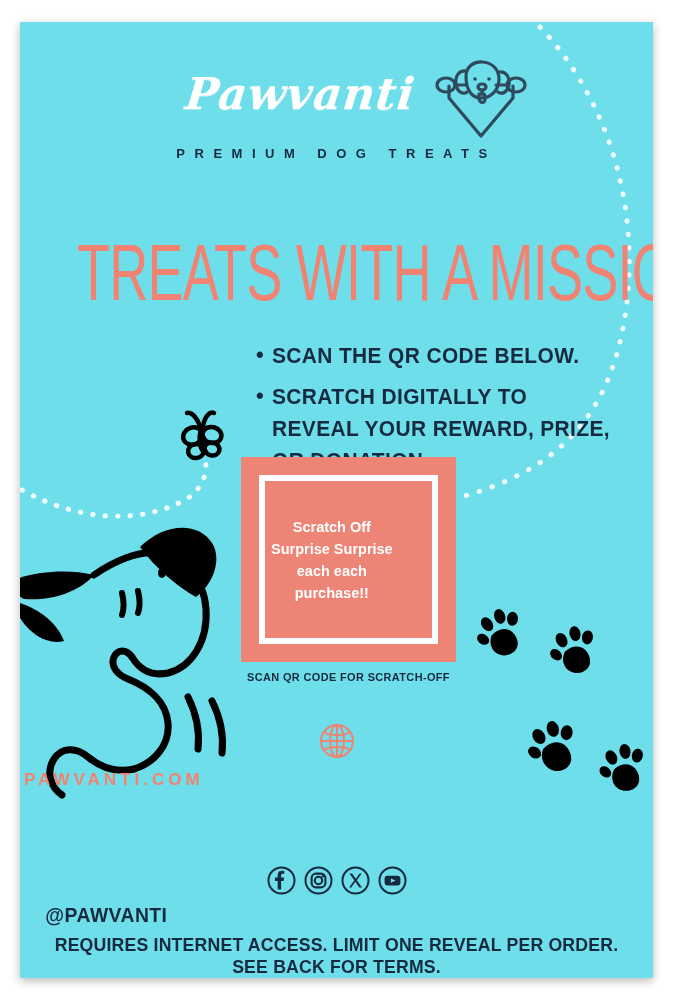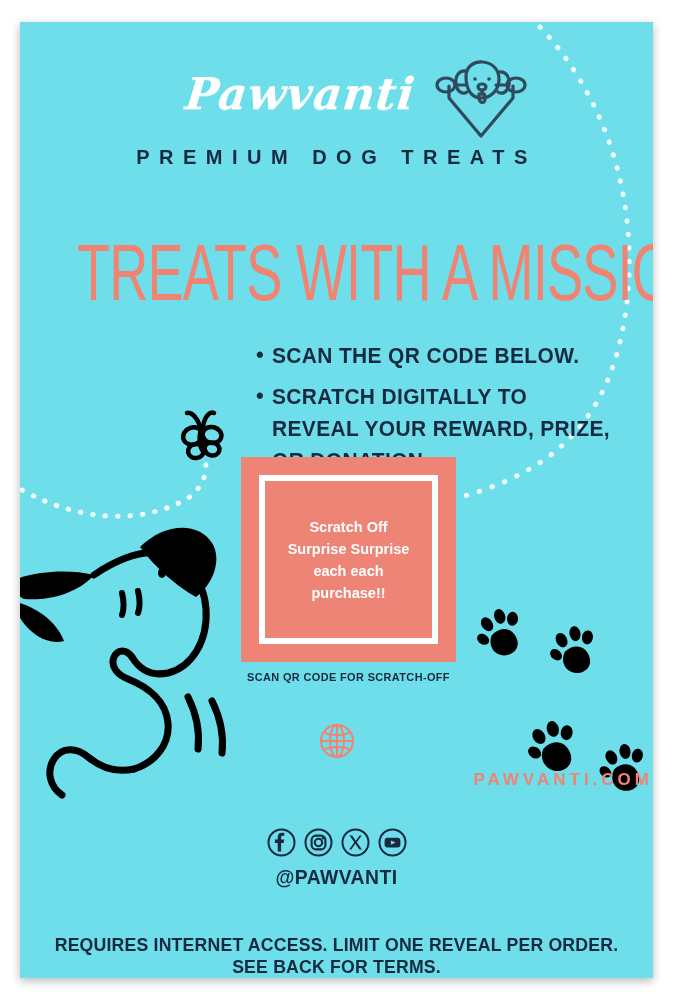--- a/index.html
+++ b/index.html
@@ -68,21 +68,21 @@
   #brand-mark {
     position: absolute;
     left: 50%;
     margin-left: 96px;
     top: 0px;
   }
   #tagline {
     margin-top: 2px;
     font-family: "Liberation Sans", sans-serif;
     font-weight: bold;
-    font-size: 20px;
+    font-size: 13px;
     letter-spacing: 9.5px;
     color: #15293F;
   }
 
   
   #headline {
     position: absolute;
     left: 0; top: 206px;
     width: 633px;
     text-align: center;
@@ -144,21 +144,20 @@
     box-sizing: border-box;
     padding: 18px;
   }
   #scratch-inner {
     width: 100%;
     height: 100%;
     border: 6px solid #ffffff;
     box-sizing: border-box;
     display: flex;
     align-items: center;
-    justify-content: center;
   }
   #scratch-text {
     color: #ffffff;
     font-family: "Liberation Sans", sans-serif;
     font-weight: bold;
     font-size: 14.5px;
     line-height: 22px;
     padding: 0 6px;
   }
   #scratch-caption {
@@ -169,39 +168,38 @@
     font-size: 11.5px;
     letter-spacing: 0.4px;
     transform: scaleX(0.95);
   }
 
   
   #web-block {
     position: absolute;
     left: 0; top: 698px;
     width: 633px;
-    text-align: right;
+    text-align: left;
   }
   #globe-icon { display: block; margin: 0 auto; }
   #web-url {
     margin-top: 8px;
     color: #F08372;
     font-family: "Liberation Sans Narrow", "Liberation Sans", sans-serif;
     font-weight: bold;
     font-size: 17px;
     letter-spacing: 4px;
     padding-left: 4px;
   }
 
   
   #social-block {
     position: absolute;
-    left: 0; top: 806px;
-    width: 633px;
-    text-align: center;
+    left: 0; top: 844px;
+    width: 633px;
   }
   #social-icons {
     display: flex;
     justify-content: center;
     gap: 8px;
   }
   .social-icon { display: block; }
   #social-handle {
     margin-top: 8px;
     color: #15293F;

